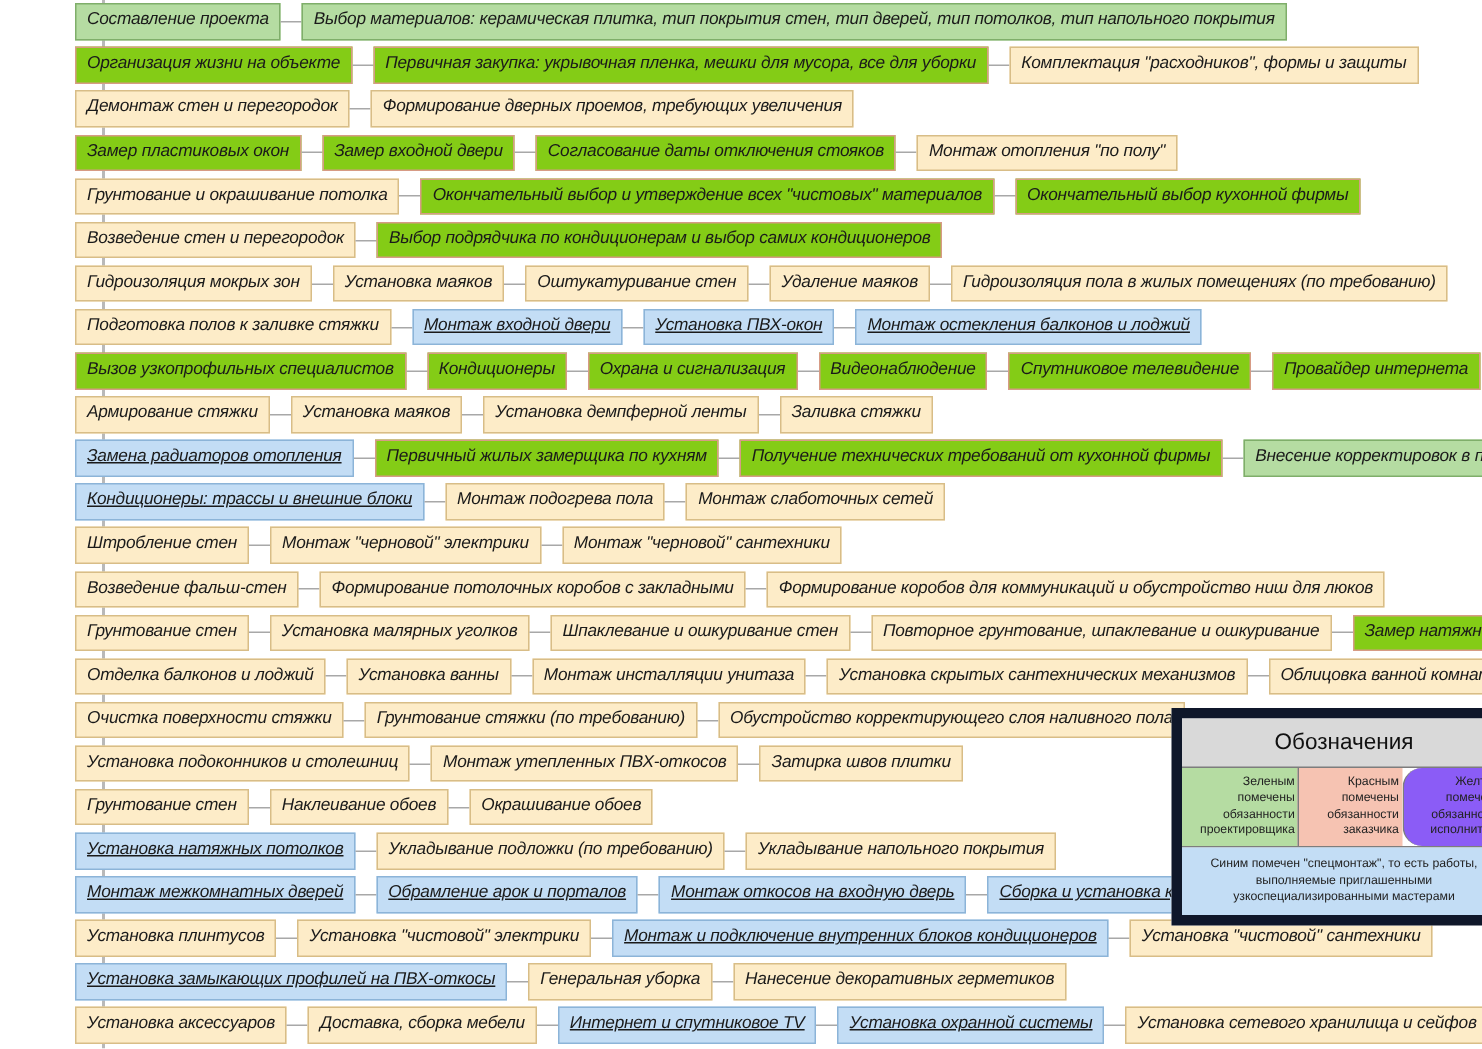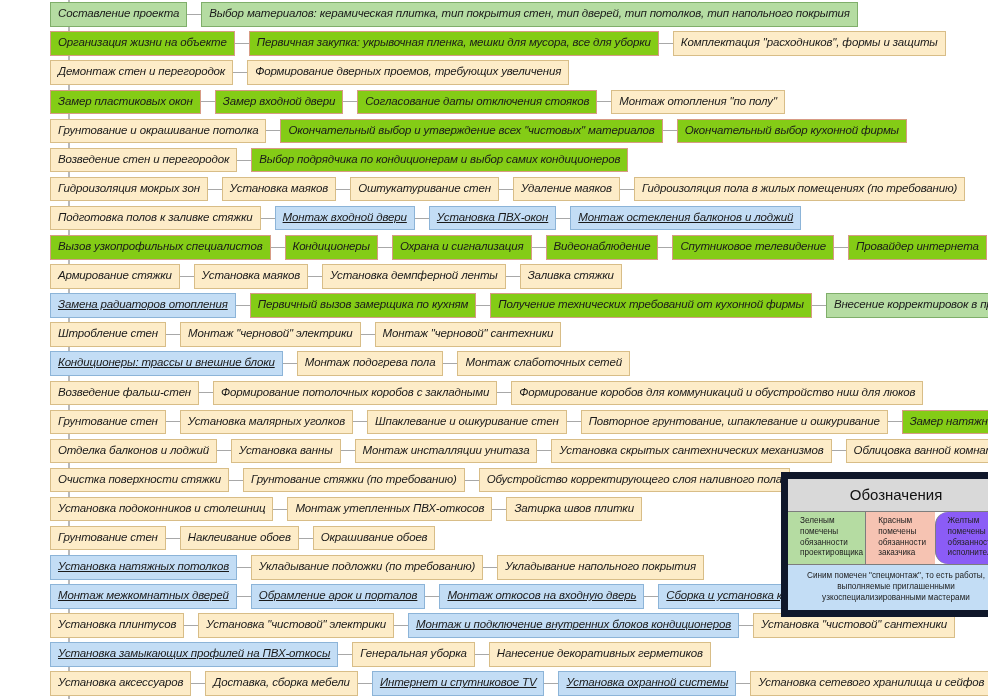--- a/index.html
+++ b/index.html
@@ -69,21 +69,21 @@
     font-size:15px;
     padding:7px 0 8px 0;
     color:#111;
   }
   #legend-cols{
     display:flex;
     border-bottom:1px solid #7d7d7d;
   }
   .legend-col{
     flex:1 1 0;
-    text-align:left;
+    text-align:right;
     font-size:8.2px;
     line-height:1.32;
     padding:4px 2px 5px 12px;
     color:#222;
     box-sizing:border-box;
   }
   .legend-col + .legend-col{border-left:1px solid #7d7d7d;}
   .lc-green{background:#b5dca2;}
   .lc-red{background:#f6c3b2;}
   .lc-yellow{background:#8b5cf6;border-radius:13px;}
@@ -178,39 +178,39 @@
       <span class="link"></span>
       <div class="node c-yellow">Установка маяков</div>
       <span class="link"></span>
       <div class="node c-yellow">Установка демпферной ленты</div>
       <span class="link"></span>
       <div class="node c-yellow">Заливка стяжки</div>
     </div>
     <div class="row">
       <div class="node c-blue">Замена радиаторов отопления</div>
       <span class="link"></span>
-      <div class="node c-red">Первичный вызов замерщика по кухням</div>
+      <div class="node c-red">Первичный жилых замерщика по кухням</div>
       <span class="link"></span>
       <div class="node c-red">Получение технических требований от кухонной фирмы</div>
       <span class="link"></span>
       <div class="node c-green">Внесение корректировок в проект</div>
     </div>
     <div class="row">
+      <div class="node c-blue">Кондиционеры: трассы и внешние блоки</div>
+      <span class="link"></span>
+      <div class="node c-yellow">Монтаж подогрева пола</div>
+      <span class="link"></span>
+      <div class="node c-yellow">Монтаж слаботочных сетей</div>
+    </div>
+    <div class="row">
       <div class="node c-yellow">Штробление стен</div>
       <span class="link"></span>
       <div class="node c-yellow">Монтаж "черновой" электрики</div>
       <span class="link"></span>
       <div class="node c-yellow">Монтаж "черновой" сантехники</div>
-    </div>
-    <div class="row">
-      <div class="node c-blue">Кондиционеры: трассы и внешние блоки</div>
-      <span class="link"></span>
-      <div class="node c-yellow">Монтаж подогрева пола</div>
-      <span class="link"></span>
-      <div class="node c-yellow">Монтаж слаботочных сетей</div>
     </div>
     <div class="row">
       <div class="node c-yellow">Возведение фальш-стен</div>
       <span class="link"></span>
       <div class="node c-yellow">Формирование потолочных коробов с закладными</div>
       <span class="link"></span>
       <div class="node c-yellow">Формирование коробов для коммуникаций и обустройство ниш для люков</div>
     </div>
     <div class="row">
       <div class="node c-yellow">Грунтование стен</div>

